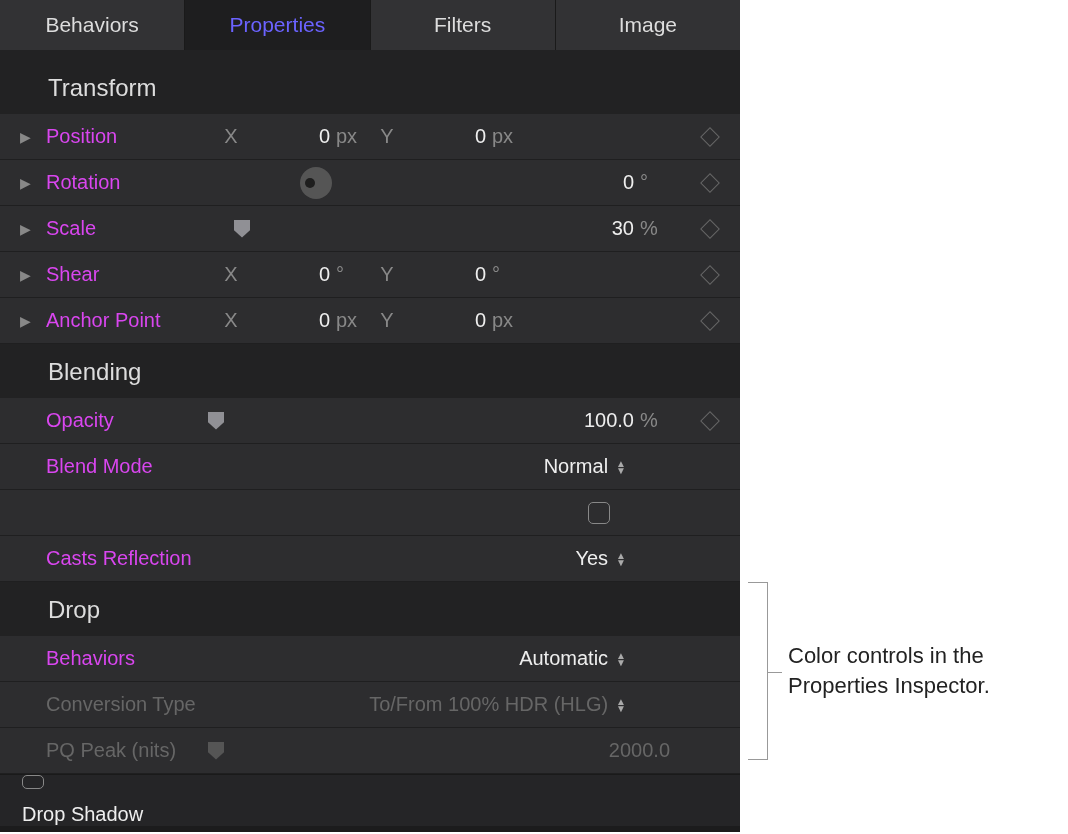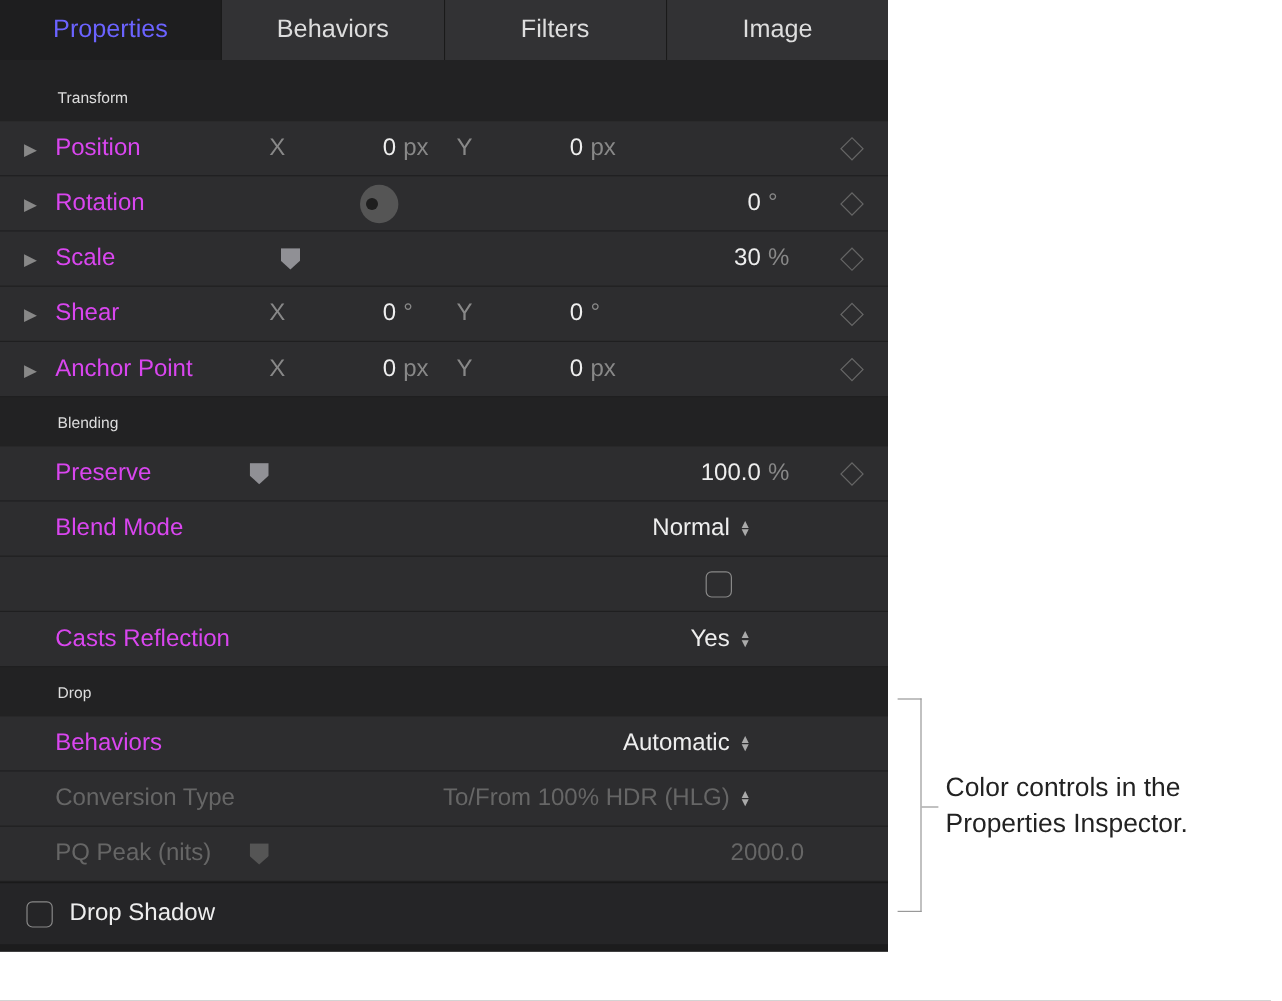--- a/index.html
+++ b/index.html
@@ -36,21 +36,21 @@
   }
   .tab:last-child { border-right: none; }
   .tab.active {
     background: #1e1e1f;
     color: #6b63ff;
     font-weight: 500;
   }
   .section-title {
     padding: 14px 0 12px 48px;
     color: #ddd;
-    font-size: 13px;
+    font-size: 24px;
     background: #222223;
   }
   .row {
     display: flex;
     align-items: center;
     height: 46px;
     background: #2d2d2f;
     border-bottom: 1px solid #1f1f20;
     padding-left: 20px;
   }
@@ -131,24 +131,25 @@
     flex:1; justify-content:flex-end; padding-right:6px;
   }
   .updown {
     display:flex; flex-direction:column; line-height:7px; font-size:10px; color:#aaa;
   }
   .checkbox {
     width:22px; height:22px; border:1.5px solid #888; border-radius:5px;
     background:transparent; cursor:pointer;
   }
   .footer-row {
-    display:flex; align-items:center; height:52px;
+    display:flex; height:52px;
     padding-left:22px; background:#252527;
     border-top: 1px solid #1a1a1a;
     gap:14px;
+    flex-direction:column;
   }
   .footer-row .label { color:#eee; font-size:20px; }
   
   .callout {
     position:absolute;
     left: 748px;
     top: 596px;
     width: 300px;
   }
   .callout-bracket {
@@ -169,22 +170,22 @@
     font-size:22px; color:#222; line-height:1.35;
   }
   .spacer-bar { height:10px; background:#222223; }
 </style>
 </head>
 <body>
 
 <div class="inspector">
 
   <div class="tabs">
+    <div class="tab">Behaviors</div>
     <div class="tab active">Properties</div>
-    <div class="tab">Behaviors</div>
     <div class="tab">Filters</div>
     <div class="tab">Image</div>
   </div>
 
   <div class="spacer-bar"></div>
 
   <div class="section-title">Transform</div>
 
   <div class="row">
     <span class="disc">▶</span>
@@ -273,21 +274,21 @@
     </div>
     <div class="key">
         <div class="keyframe"></div>
       </div>
   </div>
 
   <div class="section-title">Blending</div>
 
   <div class="row">
     <span class="disc-spacer"></span>
-    <span class="label">Preserve</span>
+    <span class="label">Opacity</span>
     <div class="mid">
       <div class="slider" style="margin-left:0;">
         <div class="track"></div>
         <div class="thumb shield" style="left:100%;"></div>
       </div>
       <div class="single-val">
         <span class="value">100.0</span>
         <span class="unit">%</span>
       </div>
     </div>

